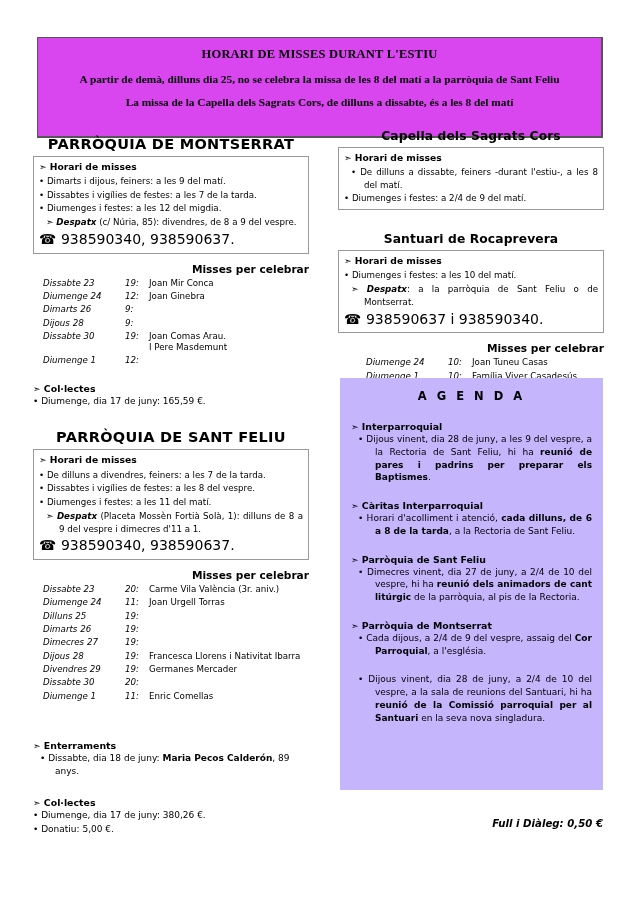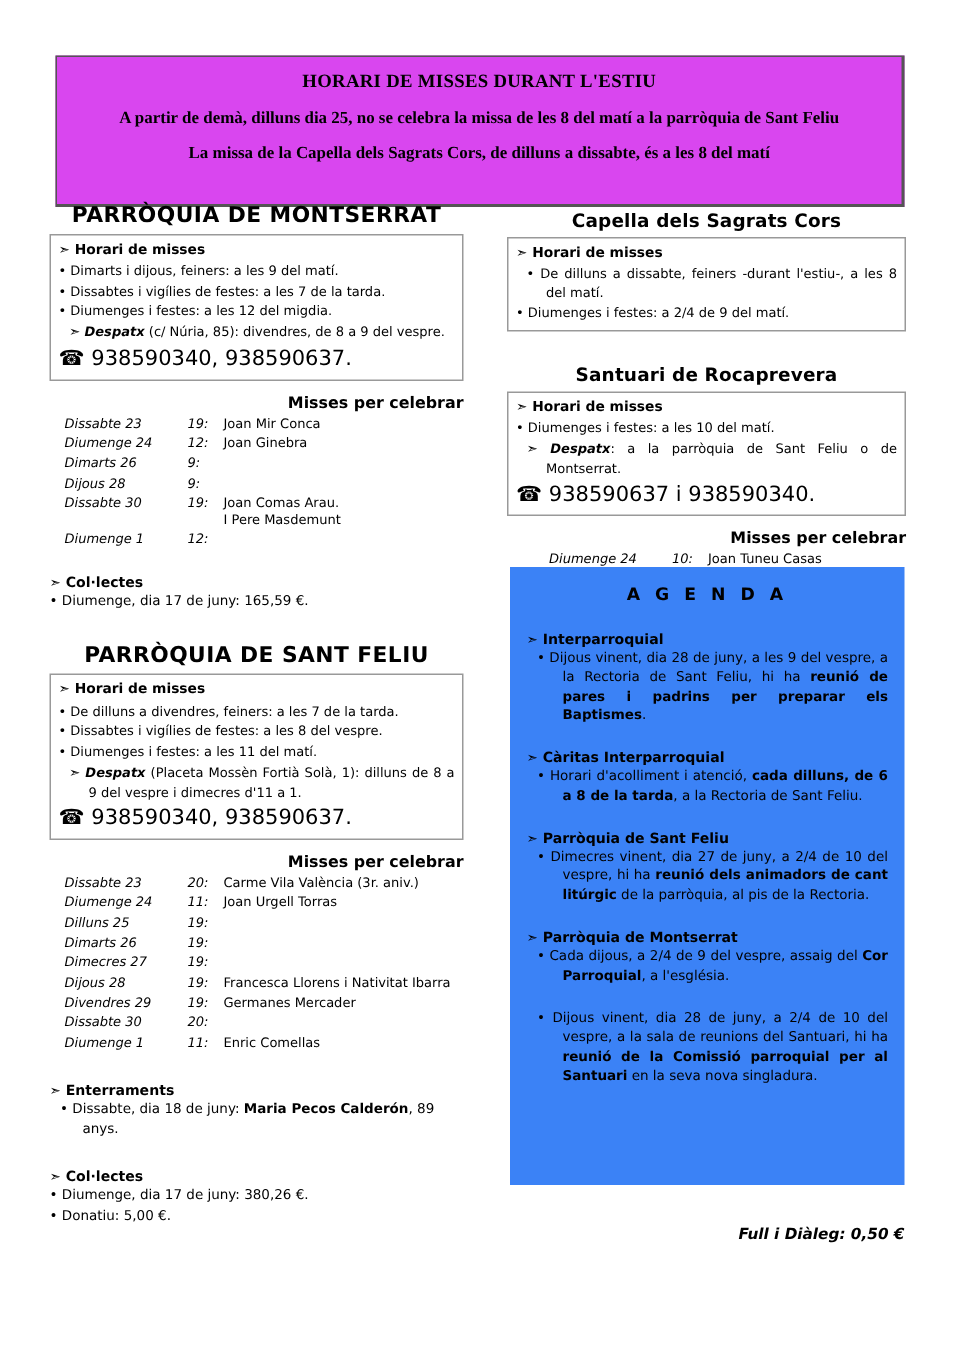--- a/index.html
+++ b/index.html
@@ -54,21 +54,21 @@
   
   .col-left {
     position: absolute;
     left: 33px;
     top: 136px;
     width: 276px;
   }
   .col-right {
     position: absolute;
     left: 338px;
-    top: 140px;
+    top: 129px;
     width: 266px;
   }
 
   .section-title {
     text-align: center;
     font-weight: bold;
     font-size: 14.5px;
     letter-spacing: 0.3px;
     margin: 0 0 4px 0;
     font-family: "DejaVu Sans", sans-serif;
@@ -176,21 +176,21 @@
   .block-line b { font-weight: bold; }
 
   
   .agenda-box {
     position: absolute;
     left: 340px;
     top: 378px;
     width: 263px;
     height: 412px;
     box-sizing: border-box;
-    background: #3b82f6;
+    background: #c4b5fd;
     padding: 10px 11px 10px 11px;
   }
   .agenda-title {
     text-align: center;
     font-weight: bold;
     font-size: 11.5px;
     letter-spacing: 3px;
     margin: 1px 0 18px 0;
   }
   .agenda-item { margin-bottom: 16px; }
@@ -382,21 +382,21 @@
         <td class="who"></td>
       </tr>
       <tr>
         <td class="day">Diumenge 1</td>
         <td class="hour">11:</td>
         <td class="who">Enric Comellas</td>
       </tr>
     </tbody>
       </table>
 
-    <div class="block" style="margin-top:18px;">
+    <div class="block" style="margin-top:36px;">
       <div class="block-head">
         <span class="arrow">➣</span>
         <span>Enterraments</span>
       </div>
       <div class="block-line wrap">
         <span>•</span>
         <span>Dissabte, dia 18 de juny: </span><b>Maria Pecos Calderón</b><span>, 89 anys.</span>
       </div>
     </div>
 

